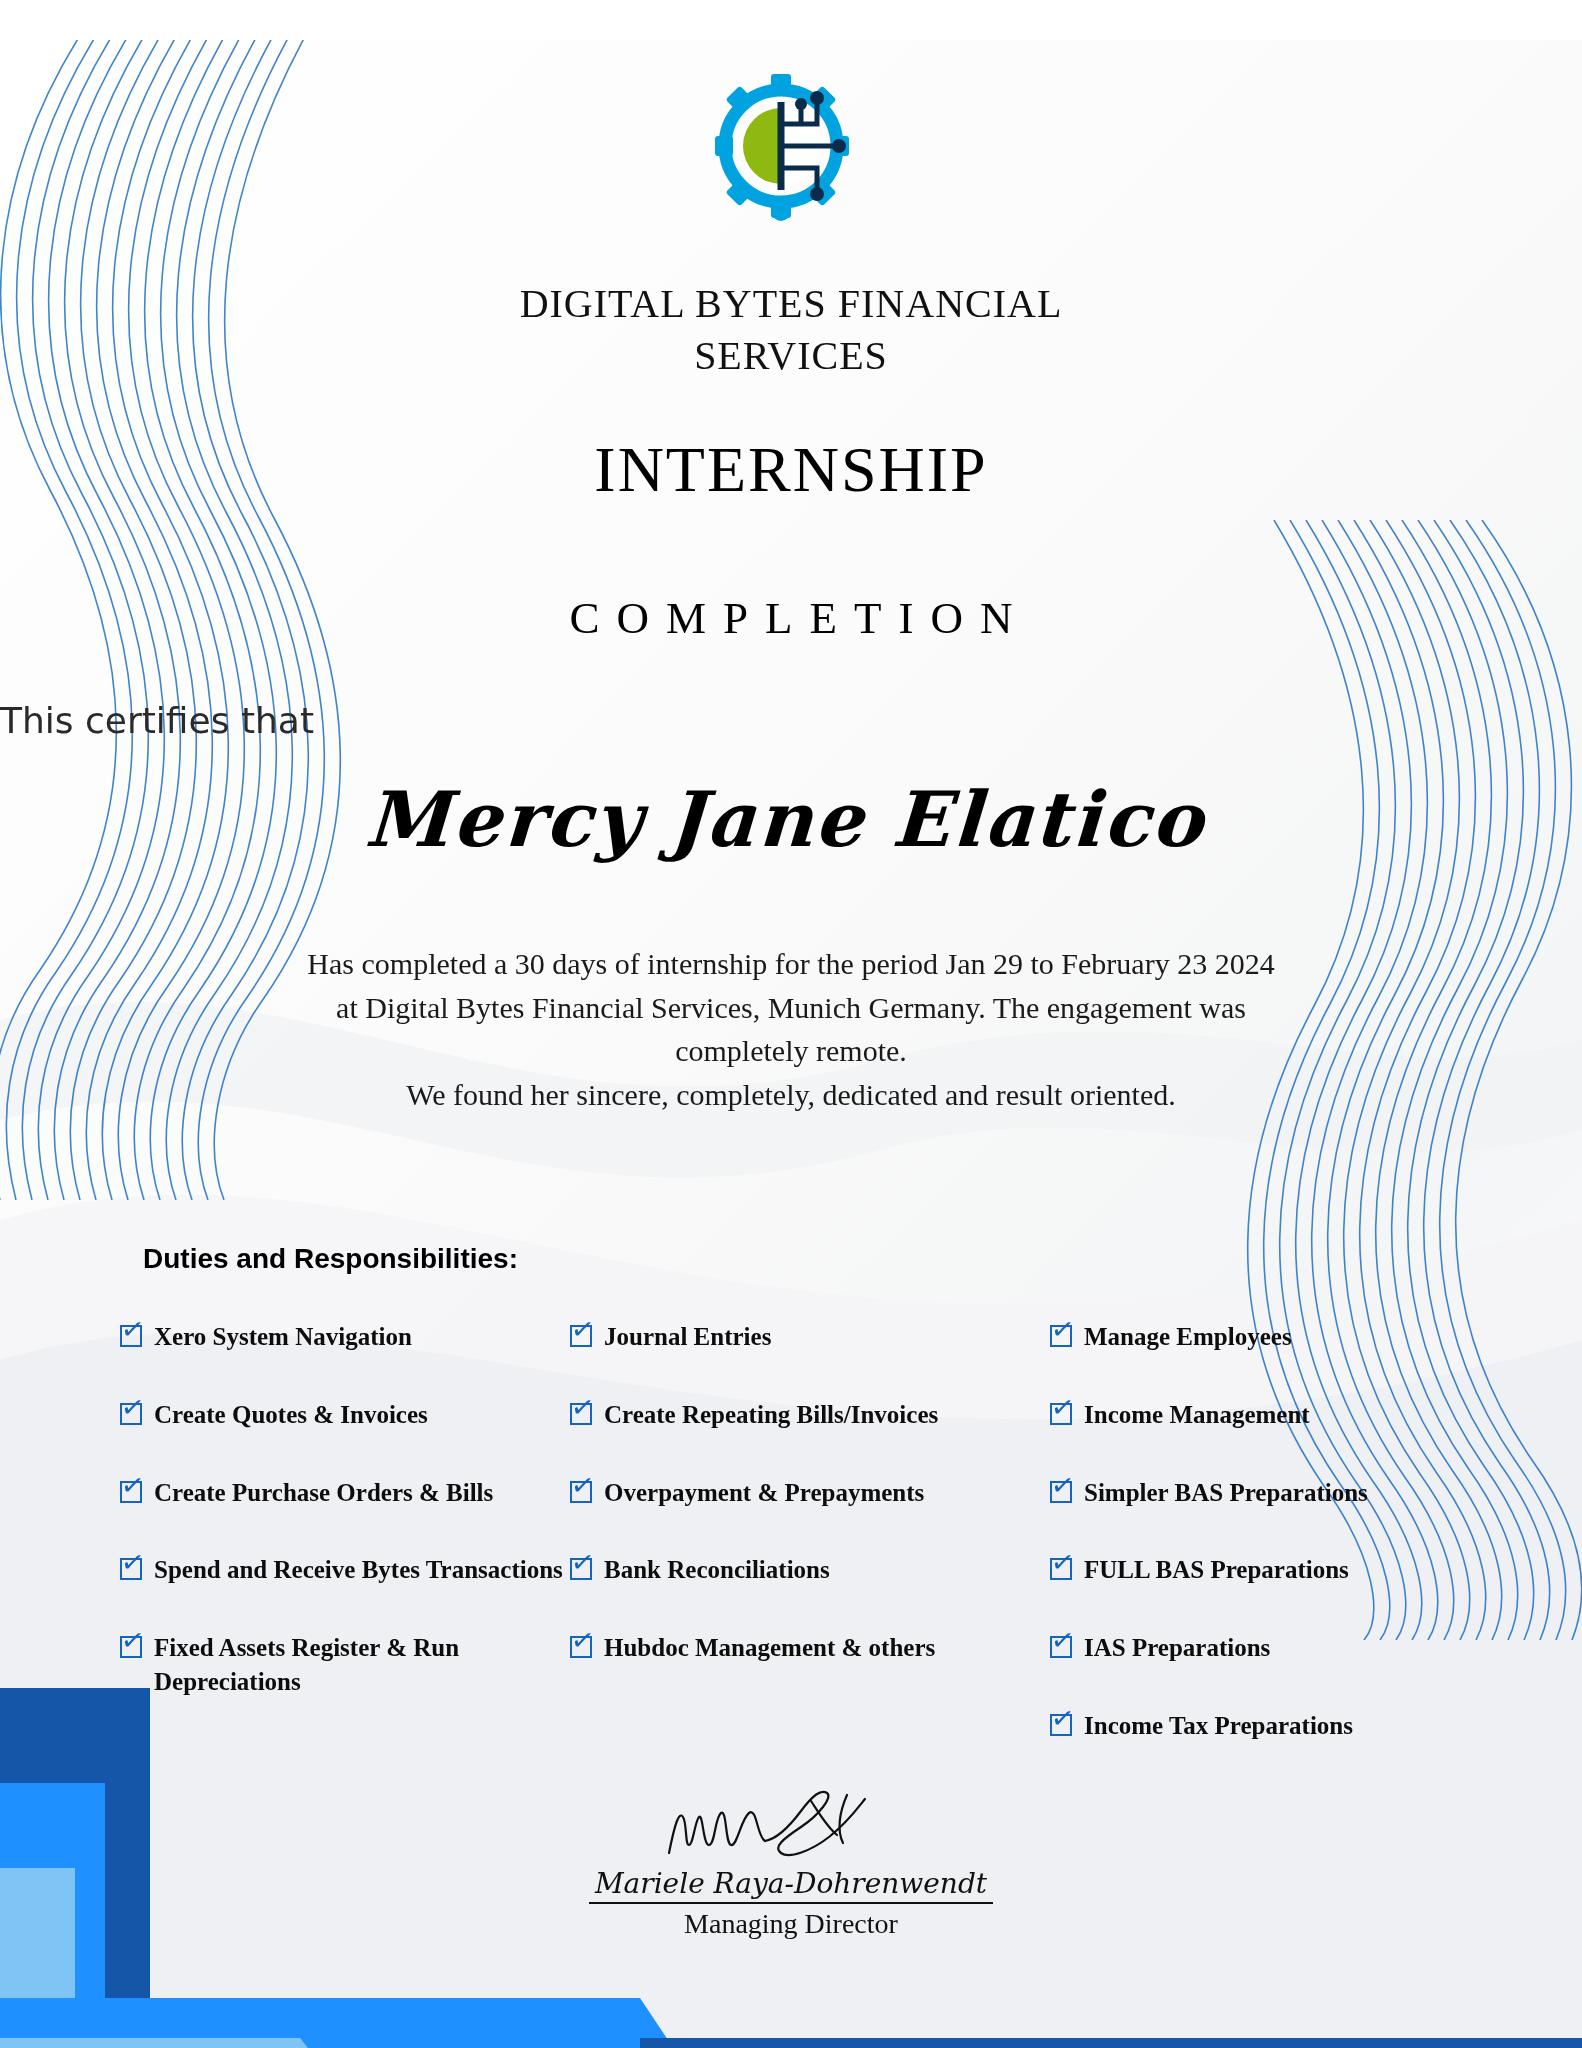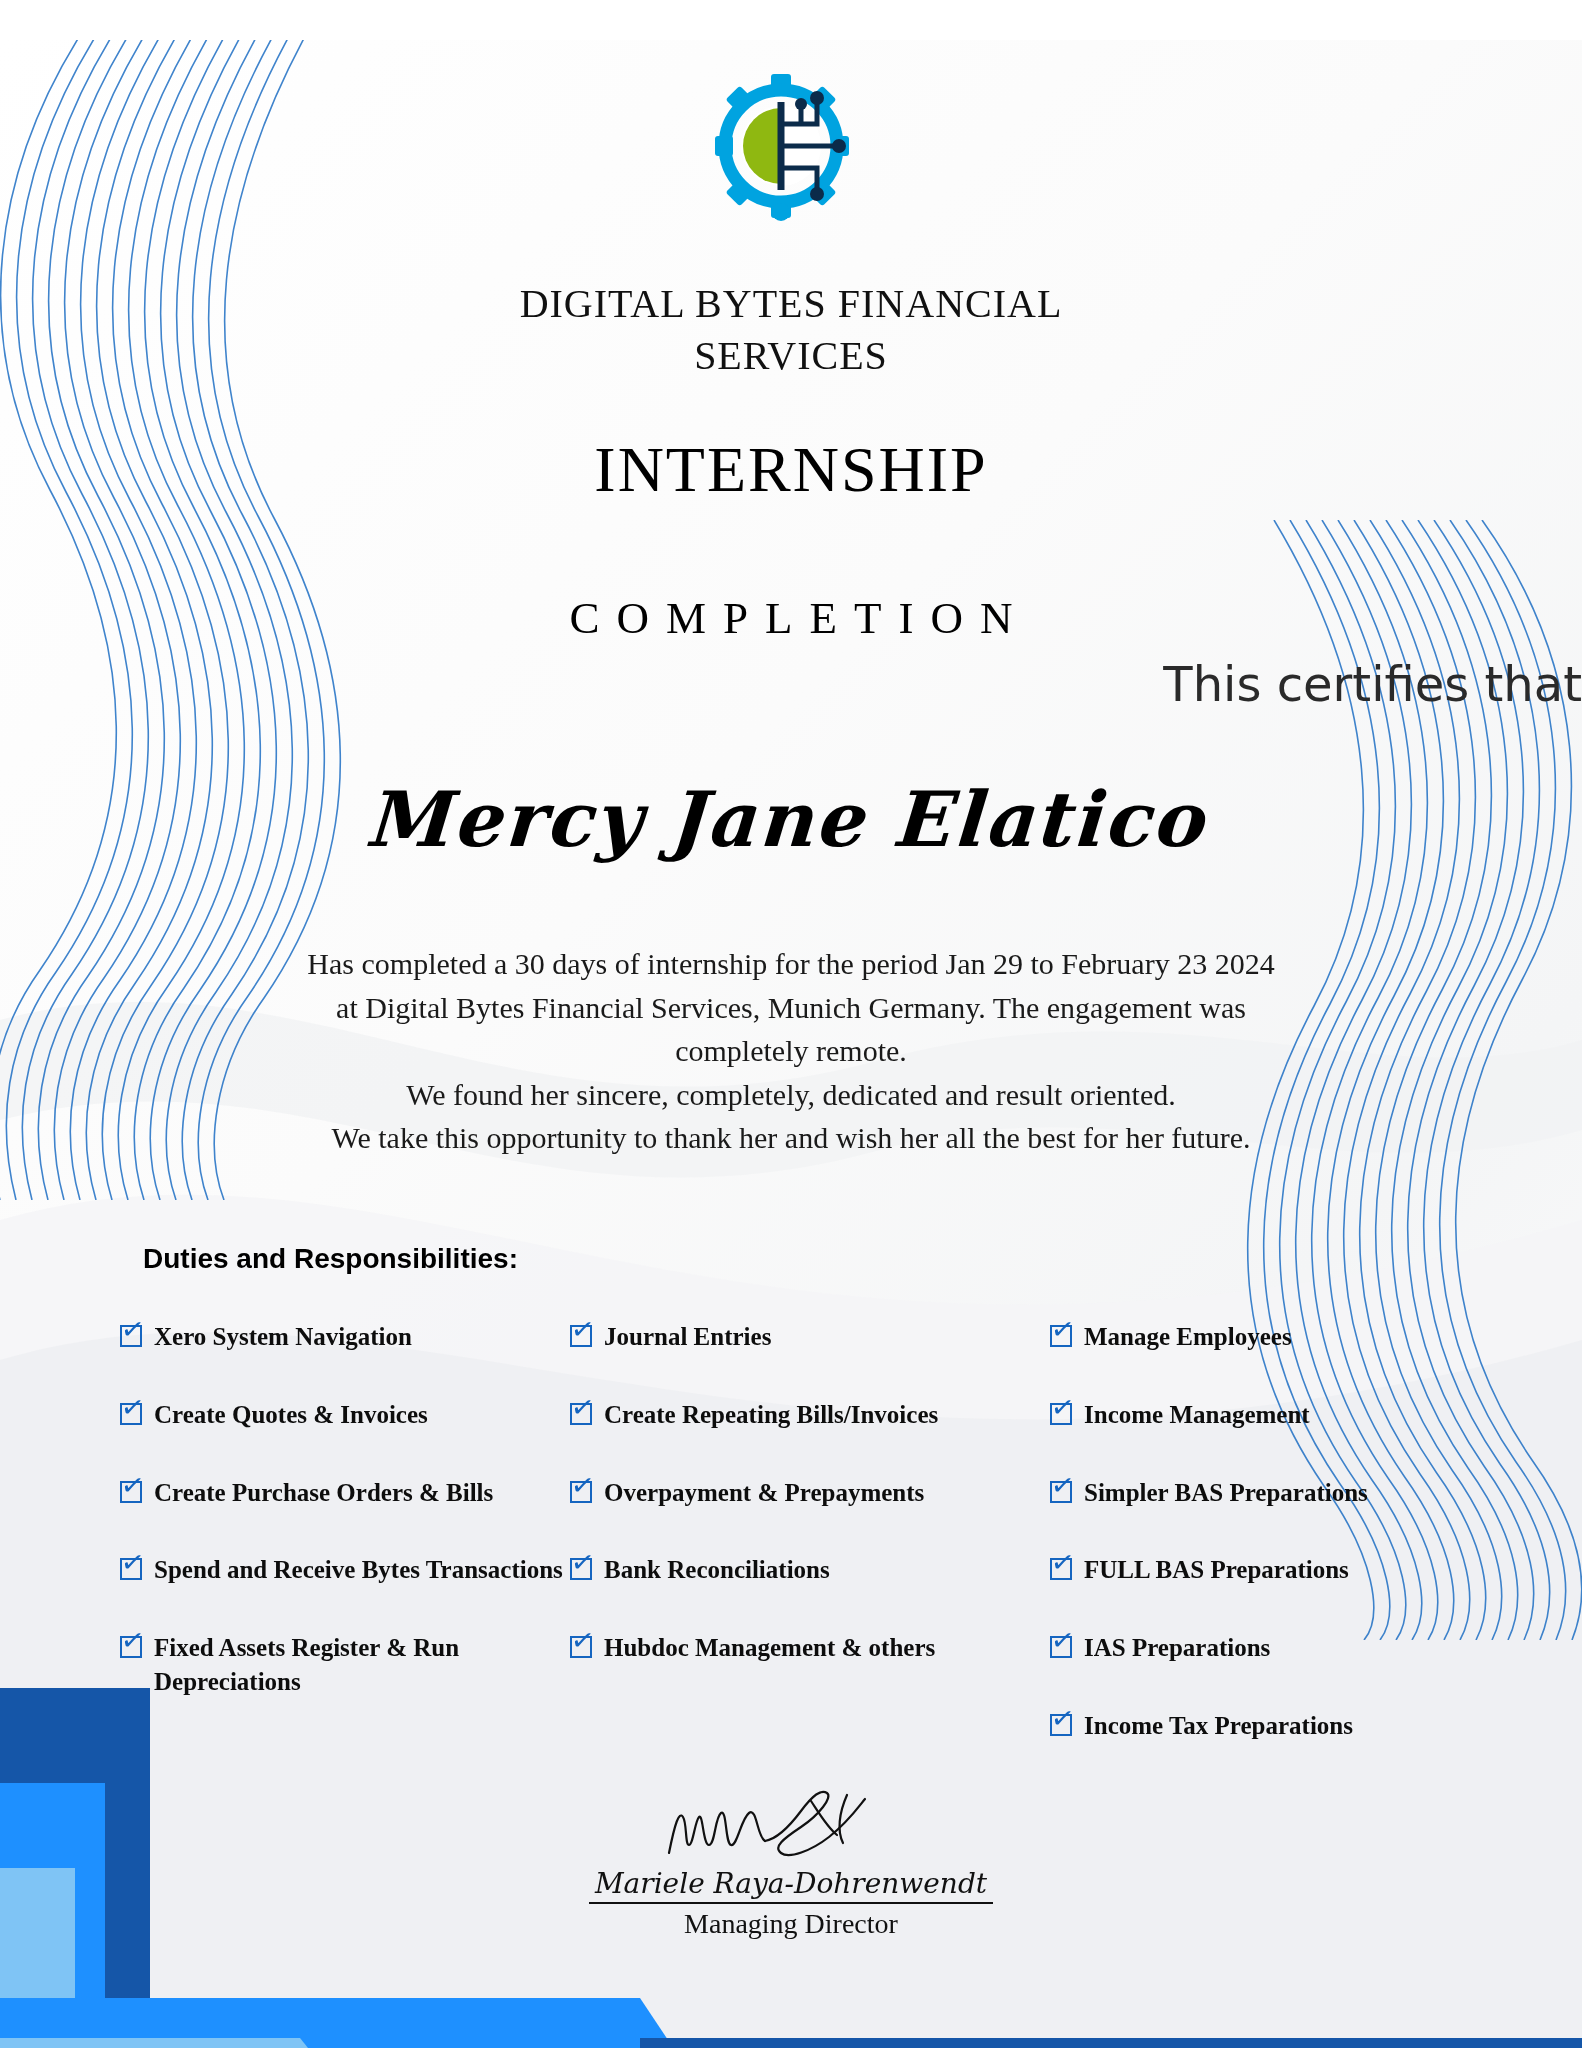--- a/index.html
+++ b/index.html
@@ -104,26 +104,26 @@
     text-align: center;
     font-family: "Liberation Serif", serif;
     font-size: 45px;
     letter-spacing: 17px;
     color: #000000;
     text-indent: 17px;
   }
 
   .certifies {
     position: absolute;
-    top: 616px;
-    left: 0;
-    width: 100%;
-    text-align: right;
+    top: 660px;
+    left: 0;
+    width: 100%;
+    text-align: left;
     font-family: "DejaVu Sans", sans-serif;
-    font-size: 48px;
+    font-size: 36px;
     color: #2a2a2a;
   }
 
   .recipient {
     position: absolute;
     top: 735px;
     left: 0;
     width: 100%;
     text-align: center;
     font-family: "DejaVu Serif", serif;
@@ -349,21 +349,20 @@
     <div class="title-sub">COMPLETION</div>
 
     <div class="certifies">This certifies that</div>
     <div class="recipient">Mercy Jane Elatico</div>
 
     <div class="body-text">
       <div>Has completed a 30 days of internship for the period Jan 29 to February 23 2024</div>
       <div>at Digital Bytes Financial Services, Munich Germany. The engagement was</div>
       <div>completely remote.</div>
       <div>We found her sincere, completely, dedicated and result oriented.</div>
-      <div>We take this opportunity to thank her and wish her all the best for her future.</div>
     </div>
 
     <div class="duties-heading">Duties and Responsibilities:</div>
 
     <div class="duties-grid">
 
       <div class="duties-col col-1">
         <div class="duty-item">
           <span class="check">
               <span class="box"></span>

